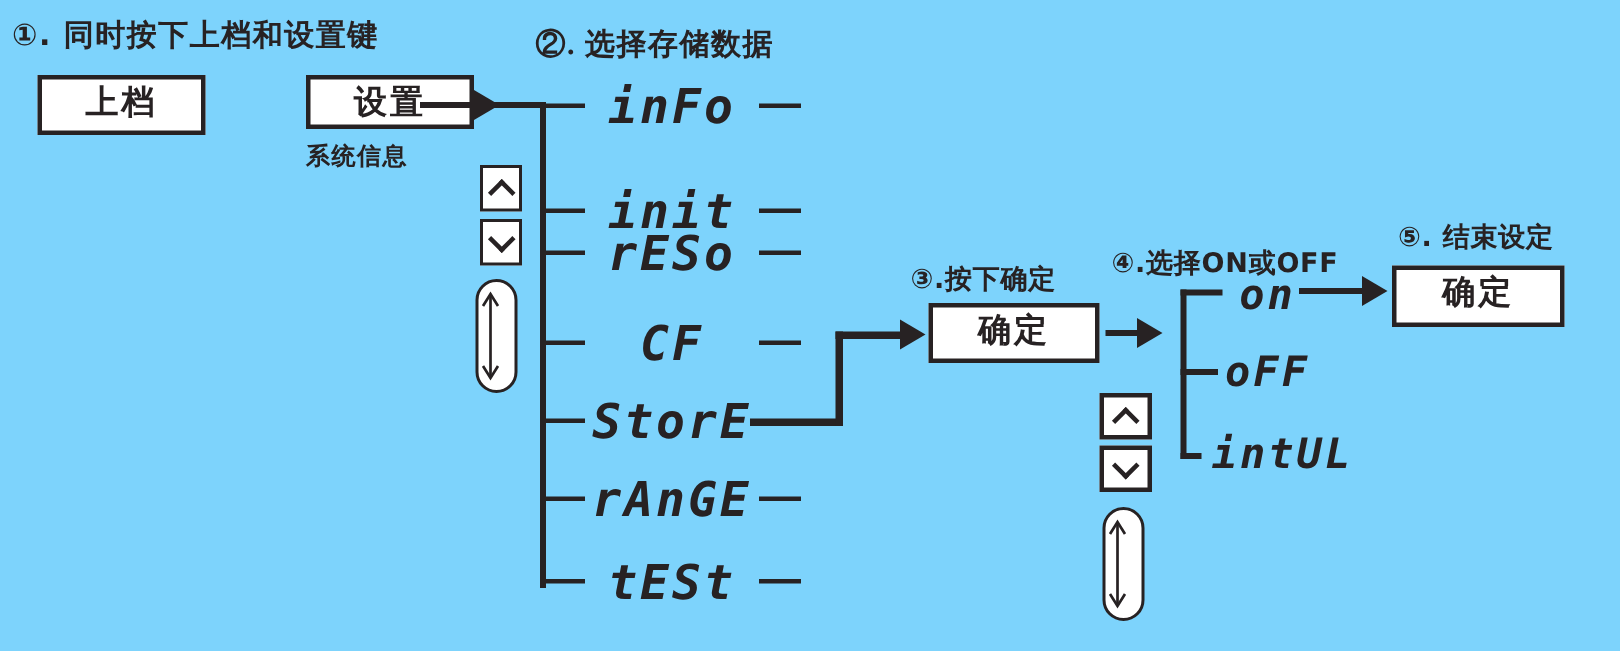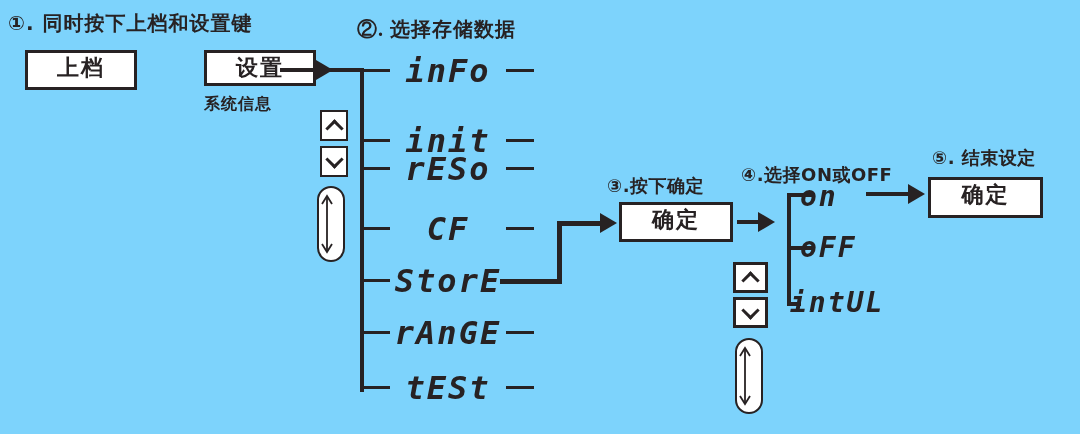--- a/index.html
+++ b/index.html
@@ -18,21 +18,21 @@
   .hline{position:absolute;background:#272223;height:3px;}
   .vline{position:absolute;background:#272223;width:4px;}
   .thick{height:5px;}
   .vthick{width:5px;}
   .arr-r{position:absolute;width:0;height:0;border-top:10px solid transparent;border-bottom:10px solid transparent;border-left:17px solid #272223;}
   .seg{font-family:"DejaVu Sans Mono",monospace;font-weight:bold;font-style:italic;letter-spacing:2px;white-space:nowrap;color:#272223;}
   .menu-row{position:absolute;left:0;width:1080px;height:34px;}
   .menu-row .tick{position:absolute;left:362px;top:15px;width:28px;height:3px;background:#272223;}
   .menu-row .txt{position:absolute;left:388px;top:0;width:120px;text-align:center;font-size:32px;line-height:34px;}
   .menu-row .dash{position:absolute;left:506px;top:15px;width:28px;height:3px;background:#272223;}
-  .sub-row{position:absolute;width:130px;height:32px;text-align:left;font-size:28px;line-height:32px;}
+  .sub-row{position:absolute;width:130px;height:32px;text-align:center;font-size:28px;line-height:32px;}
   .capsule{position:absolute;border:2px solid #272223;border-radius:15px;background:#fff;box-sizing:border-box;}
   .caption{letter-spacing:1px;}
 </style>
 </head>
 <body>
 
 <div class="canvas">
 
   <div class="label" style="left:8px;top:10px;">①. 同时按下上档和设置键</div>
   <div class="btn" style="left:25px;top:50px;width:112px;height:40px;">

